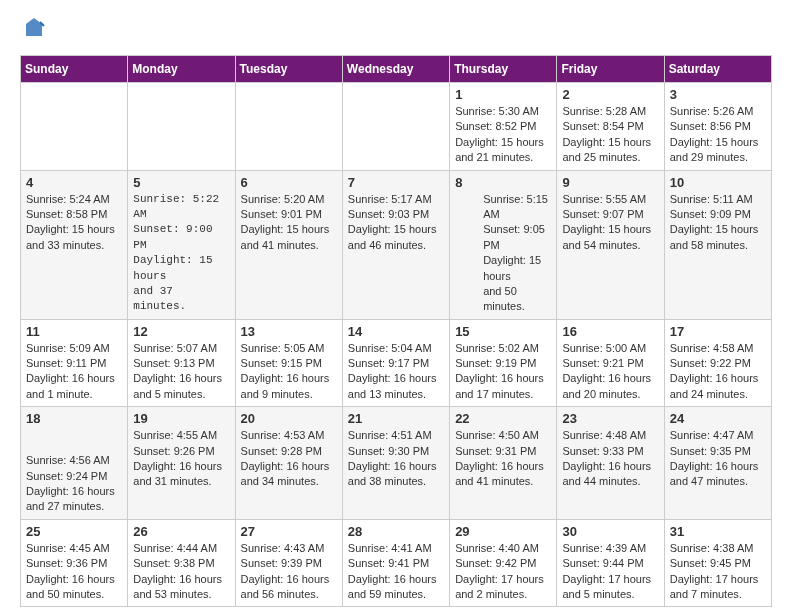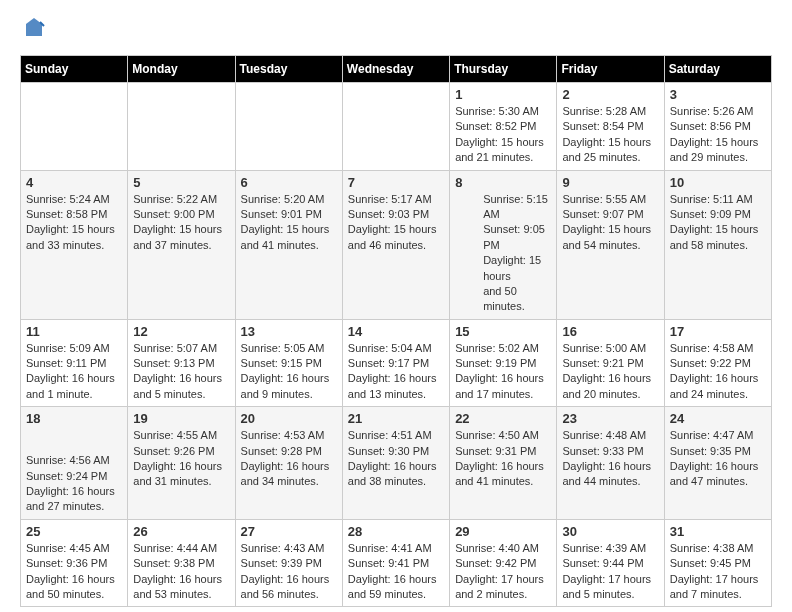--- a/index.html
+++ b/index.html
@@ -47,21 +47,21 @@
     .calendar-subtitle {
       font-size: 15px;
       color: #555;
     }
     table {
       width: 100%;
       border-collapse: collapse;
       font-size: 11px;
     }
     thead tr th {
-      background-color: #000000;
+      background-color: #701a75;
       color: #fff;
       padding: 6px 4px;
       text-align: left;
       font-size: 12px;
       font-weight: bold;
       border: 1px solid #ccc;
     }
     td {
       border: 1px solid #ccc;
       vertical-align: top;
@@ -155,21 +155,21 @@
       <tr>
         <td>
           <div class="day-num">4</div>
           <div class="day-info" style="white-space: pre-line;">Sunrise: 5:24 AM
 Sunset: 8:58 PM
 Daylight: 15 hours
 and 33 minutes.</div>
         </td>
         <td>
           <div class="day-num">5</div>
-          <div class="day-info" style="white-space: pre-line;">Sunrise: 5:22 AM
+          <div class="day-info" style="white-space: pre-line; font-family: Liberation Mono, monospace;">Sunrise: 5:22 AM
 Sunset: 9:00 PM
 Daylight: 15 hours
 and 37 minutes.</div>
         </td>
         <td>
           <div class="day-num">6</div>
           <div class="day-info" style="white-space: pre-line;">Sunrise: 5:20 AM
 Sunset: 9:01 PM
 Daylight: 15 hours
 and 41 minutes.</div>

